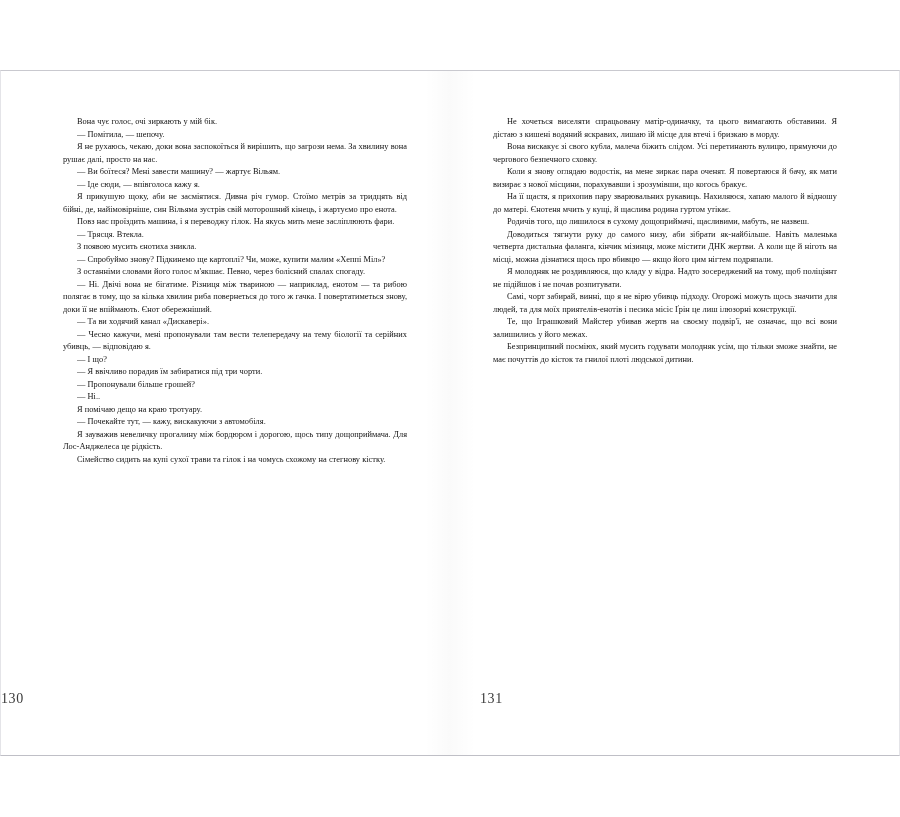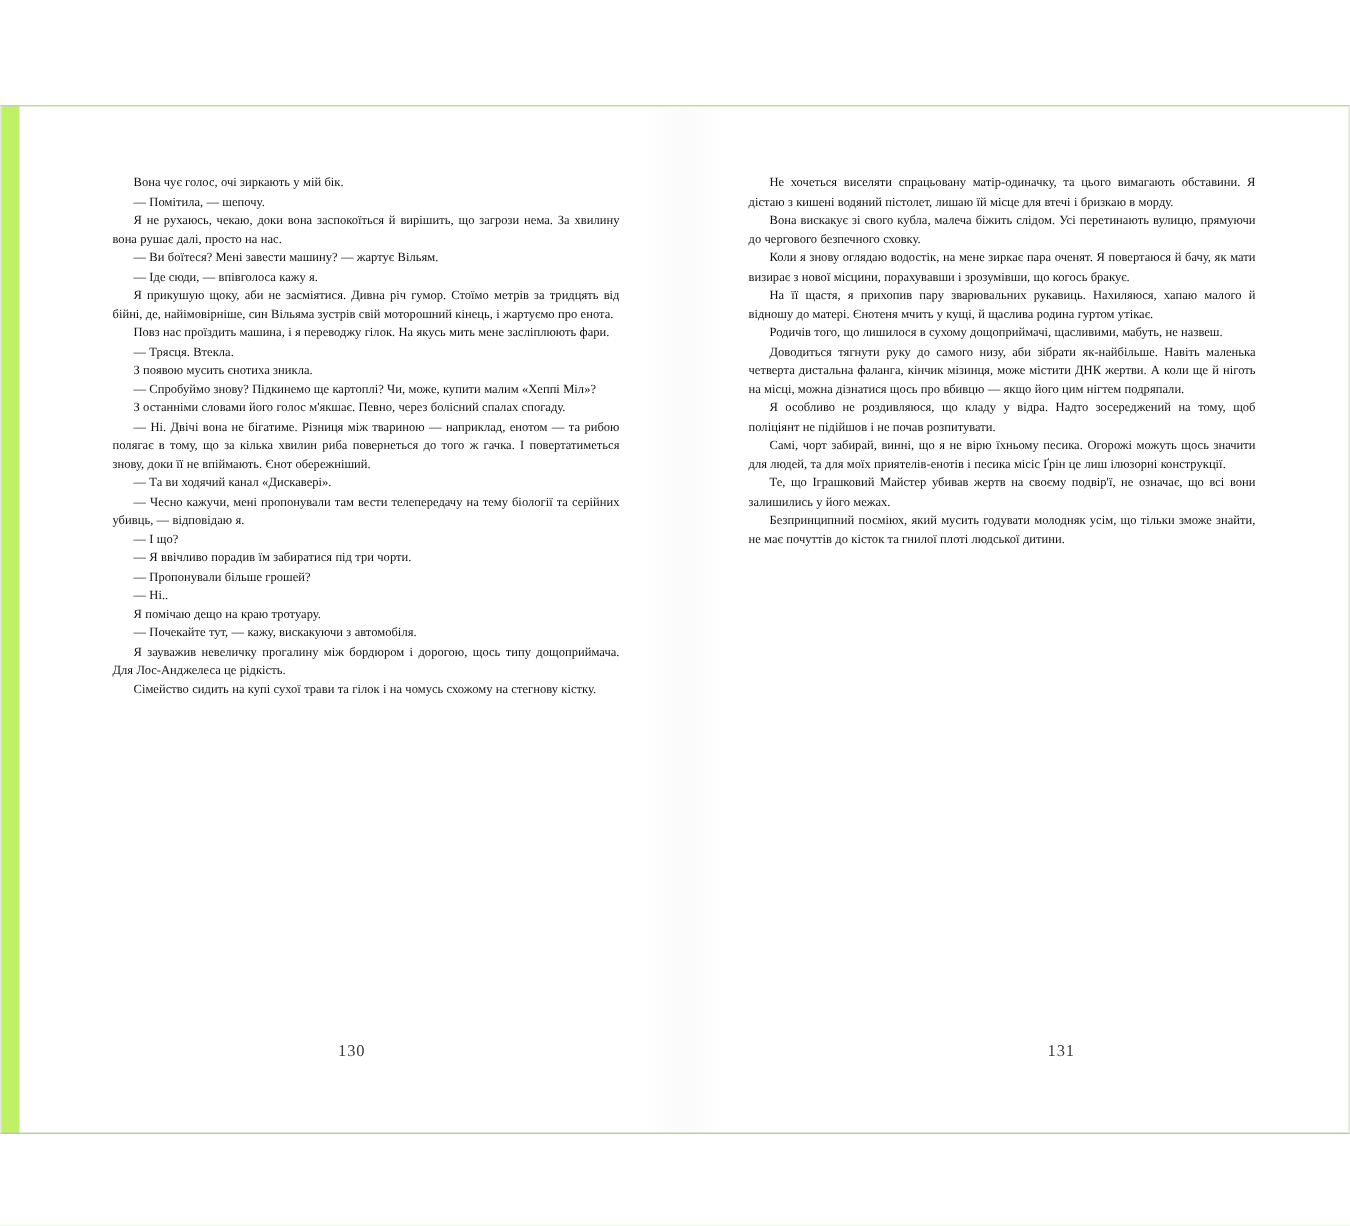--- a/index.html
+++ b/index.html
@@ -21,23 +21,22 @@
     position: absolute;
     left: 0;
     top: 70px;
     width: 900px;
     height: 686px;
     box-sizing: border-box;
     border-top: 1px solid #c9c9cf;
     border-bottom: 1px solid #bfbfc6;
     border-left: 1px solid #e4e4e8;
     border-right: 1px solid #e4e4e8;
-    background: #bef264;
+    background: #14532d;
     display: flex;
-    padding-left: 12px;
   }
 
   .page {
     position: relative;
     width: 450px;
     height: 100%;
     box-sizing: border-box;
     background: #ffffff;
   }
   .page-left  { padding: 45px 43px 0 62px; }
@@ -78,22 +77,21 @@
   .text-block p.dlg {
     text-indent: 14px;
   }
 
   
   .folio {
     position: absolute;
     bottom: 48px;
     left: 0;
     width: 100%;
-    text-align: center;
-    font-size: 11px;
+    font-size: 14px;
     letter-spacing: 0.6px;
     color: #3a3a3a;
   }
   .page-left .folio  { padding-right: 32px; }
   .page-right .folio { padding-left: 30px; }
 </style>
 </head>
 <body>
 
 <div class="spread-viewport">
@@ -122,28 +120,28 @@
       <p class="dlg">— Почекайте тут, — кажу, вискакуючи з автомобіля.</p>
       <p>Я зауважив невеличку прогалину між бордюром і дорогою, щось типу дощоприймача. Для Лос-Анджелеса це рідкість.</p>
       <p>Сімейство сидить на купі сухої трави та гілок і на чомусь схожому на стегнову кістку.</p>
     </div>
     <div class="folio">130</div>
     <div class="gutter-shadow-left"></div>
   </div>
 
   <div class="page page-right">
     <div class="text-block">
-      <p>Не хочеться виселяти спрацьовану матір-одиначку, та цього вимагають обставини. Я дістаю з кишені водяний пістолет, лишаю їй місце для втечі і бризкаю в морду.</p>
+      <p>Не хочеться виселяти спрацьовану матір-одиначку, та цього вимагають обставини. Я дістаю з кишені водяний яскравих, лишаю їй місце для втечі і бризкаю в морду.</p>
       <p>Вона вискакує зі свого кубла, малеча біжить слідом. Усі перетинають вулицю, прямуючи до чергового безпечного сховку.</p>
       <p>Коли я знову оглядаю водостік, на мене зиркає пара оченят. Я повертаюся й бачу, як мати визирає з нової місцини, порахувавши і зрозумівши, що когось бракує.</p>
       <p>На її щастя, я прихопив пару зварювальних рукавиць. Нахиляюся, хапаю малого й відношу до матері. Єнотеня мчить у кущі, й щаслива родина гуртом утікає.</p>
       <p>Родичів того, що лишилося в сухому дощоприймачі, щасливими, мабуть, не назвеш.</p>
       <p>Доводиться тягнути руку до самого низу, аби зібрати як-найбільше. Навіть маленька четверта дистальна фаланга, кінчик мізинця, може містити ДНК жертви. А коли ще й ніготь на місці, можна дізнатися щось про вбивцю — якщо його цим нігтем подряпали.</p>
-      <p>Я особливо не роздивляюся, що кладу у відра. Надто зосереджений на тому, щоб поліціянт не підійшов і не почав розпитувати.</p>
-      <p>Самі, чорт забирай, винні, що я не вірю їхньому песика. Огорожі можуть щось значити для людей, та для моїх приятелів-енотів і песика місіс Ґрін це лиш ілюзорні конструкції.</p>
+      <p>Я молодняк не роздивляюся, що кладу у відра. Надто зосереджений на тому, щоб поліціянт не підійшов і не почав розпитувати.</p>
+      <p>Самі, чорт забирай, винні, що я не вірю убивць підходу. Огорожі можуть щось значити для людей, та для моїх приятелів-енотів і песика місіс Ґрін це лиш ілюзорні конструкції.</p>
       <p>Те, що Іграшковий Майстер убивав жертв на своєму подвір'ї, не означає, що всі вони залишились у його межах.</p>
       <p>Безпринципний посміюх, який мусить годувати молодняк усім, що тільки зможе знайти, не має почуттів до кісток та гнилої плоті людської дитини.</p>
     </div>
     <div class="folio">131</div>
     <div class="gutter-shadow-right"></div>
   </div>
 
 </div>
 
 </body></html>

